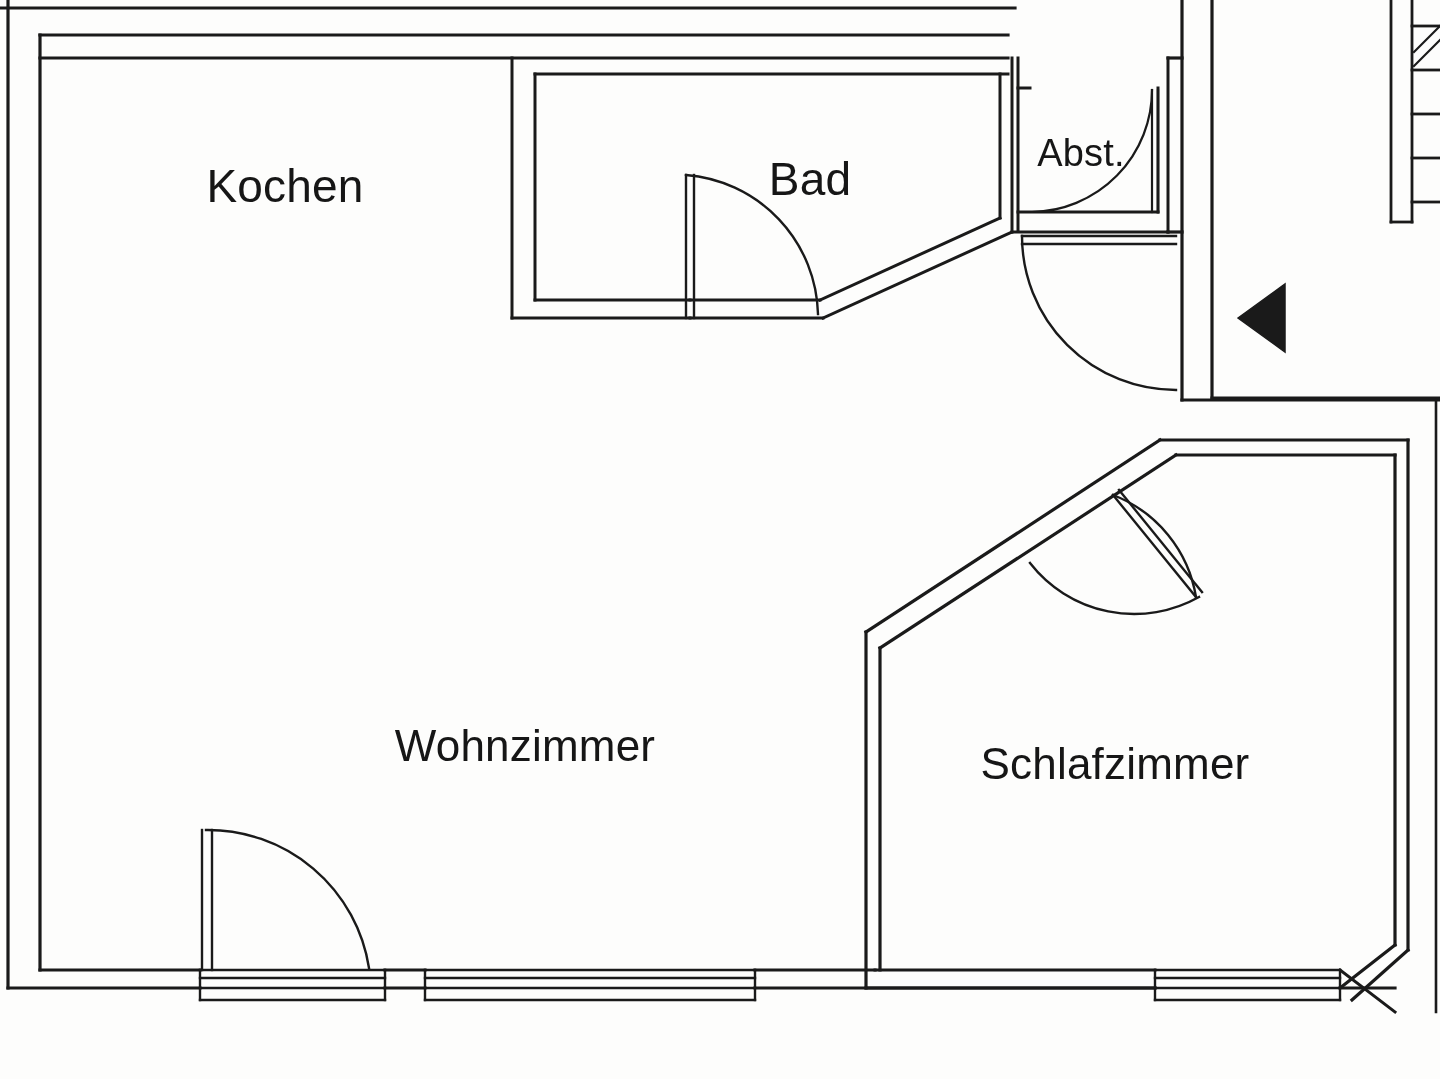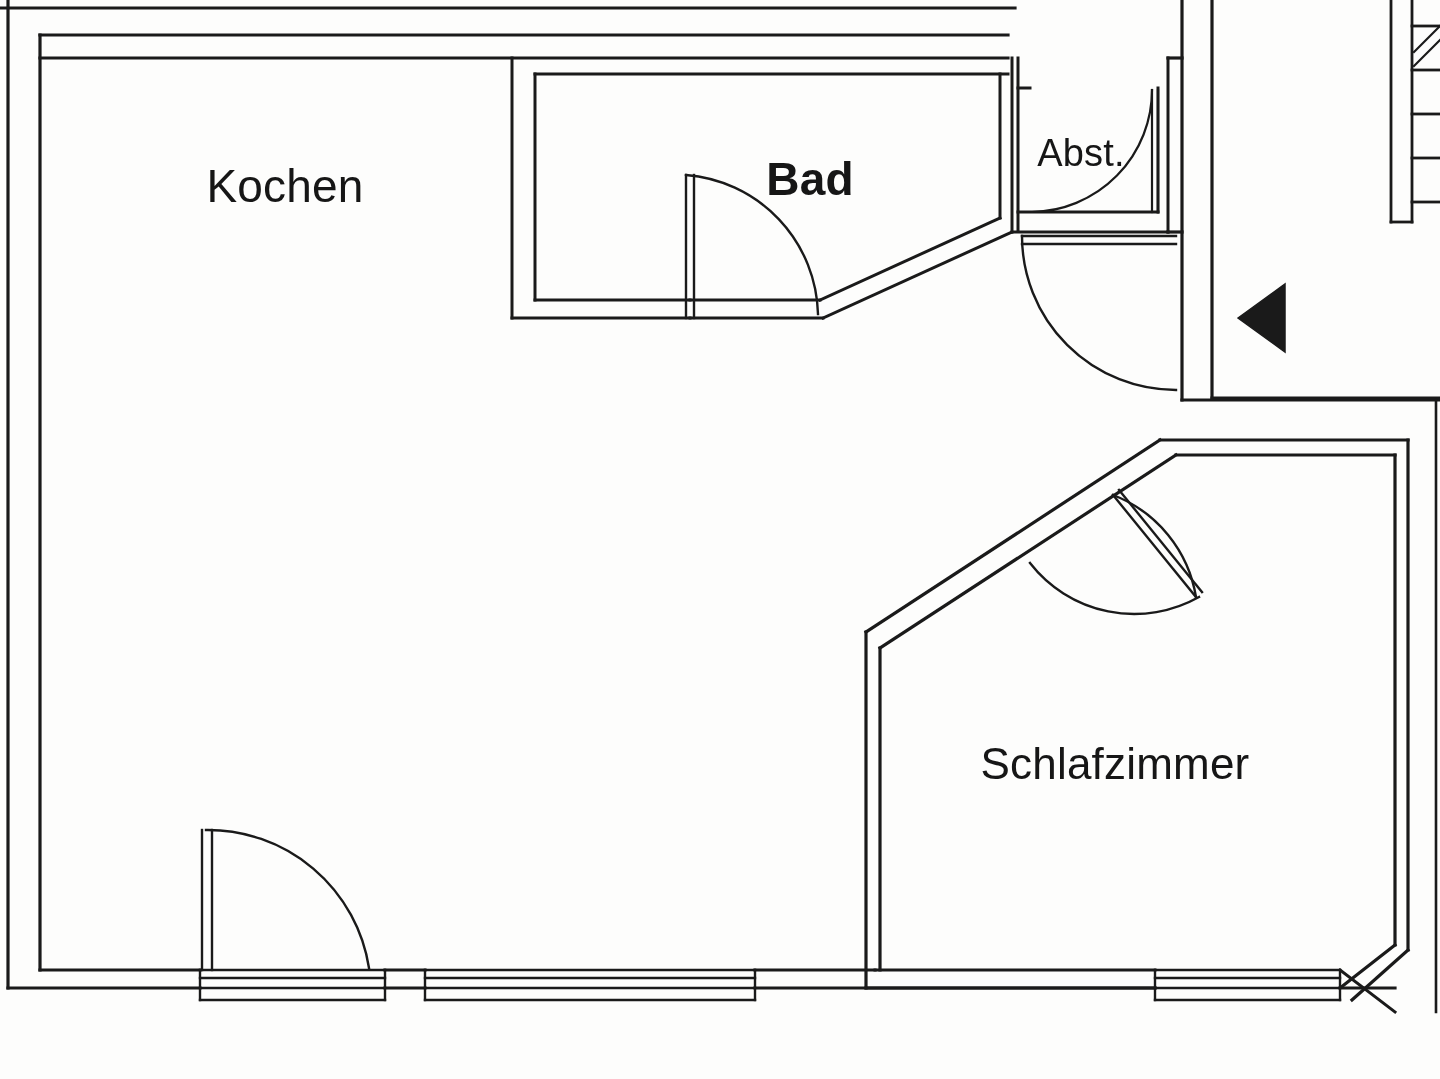--- a/index.html
+++ b/index.html
@@ -26,21 +26,21 @@
   .room-label {
     position: absolute;
     color: #161616;
     font-family: "Liberation Sans", sans-serif;
     font-weight: 400;
     white-space: nowrap;
     transform: translate(-50%, -50%);
     letter-spacing: 0.2px;
   }
   #label-kochen       { left: 285px;  top: 186px;  font-size: 46px; }
-  #label-bad          { left: 810px;  top: 179px;  font-size: 46px; font-weight: bold; }
+  #label-bad          { left: 810px;  top: 179px;  font-size: 46px; }
   #label-abst         { left: 1081px; top: 153px;  font-size: 38px; }
   #label-wohnzimmer   { left: 525px;  top: 746px;  font-size: 44px; }
   #label-schlafzimmer { left: 1115px; top: 748px;  font-size: 44px; margin-top: 16px; }
 </style>
 </head>
 <body>
 
 <div id="plan-root">
 
   <svg id="plan-svg" viewBox="0 0 1440 1079">
@@ -220,16 +220,17 @@
 
     </g>
   </svg>
 
   <div class="room-label" id="label-kochen">Kochen</div>
 
   <div class="room-label" id="label-bad">Bad</div>
 
   <div class="room-label" id="label-abst">Abst.</div>
 
+  <div class="room-label" id="label-wohnzimmer">Wohnzimmer</div>
 
   <div class="room-label" id="label-schlafzimmer">Schlafzimmer</div>
 
 </div>
 
 </body></html>

